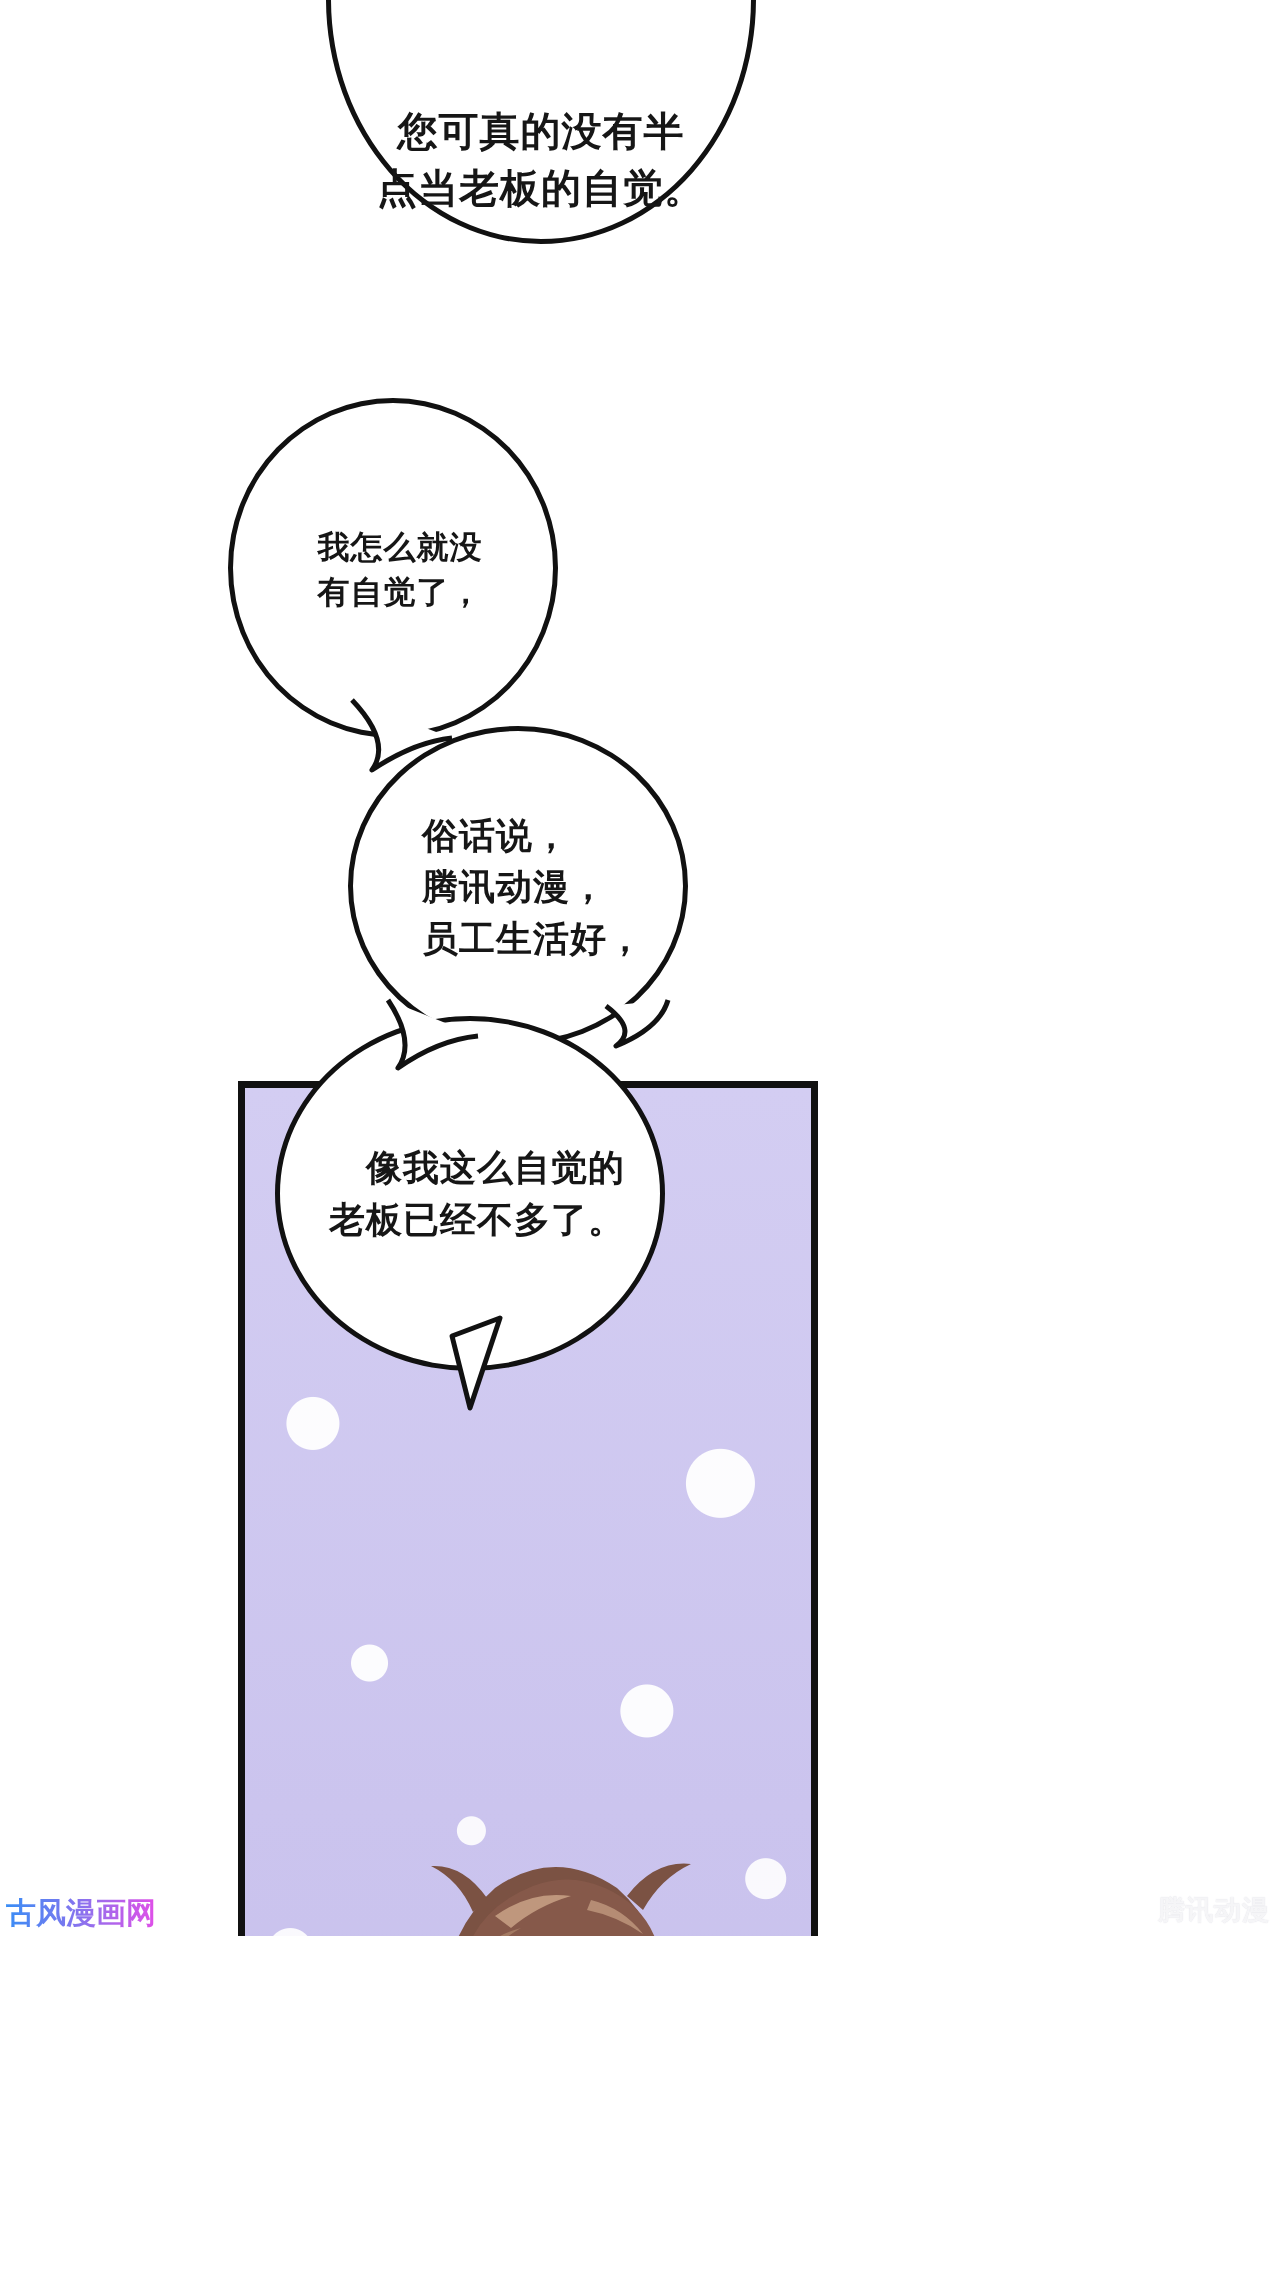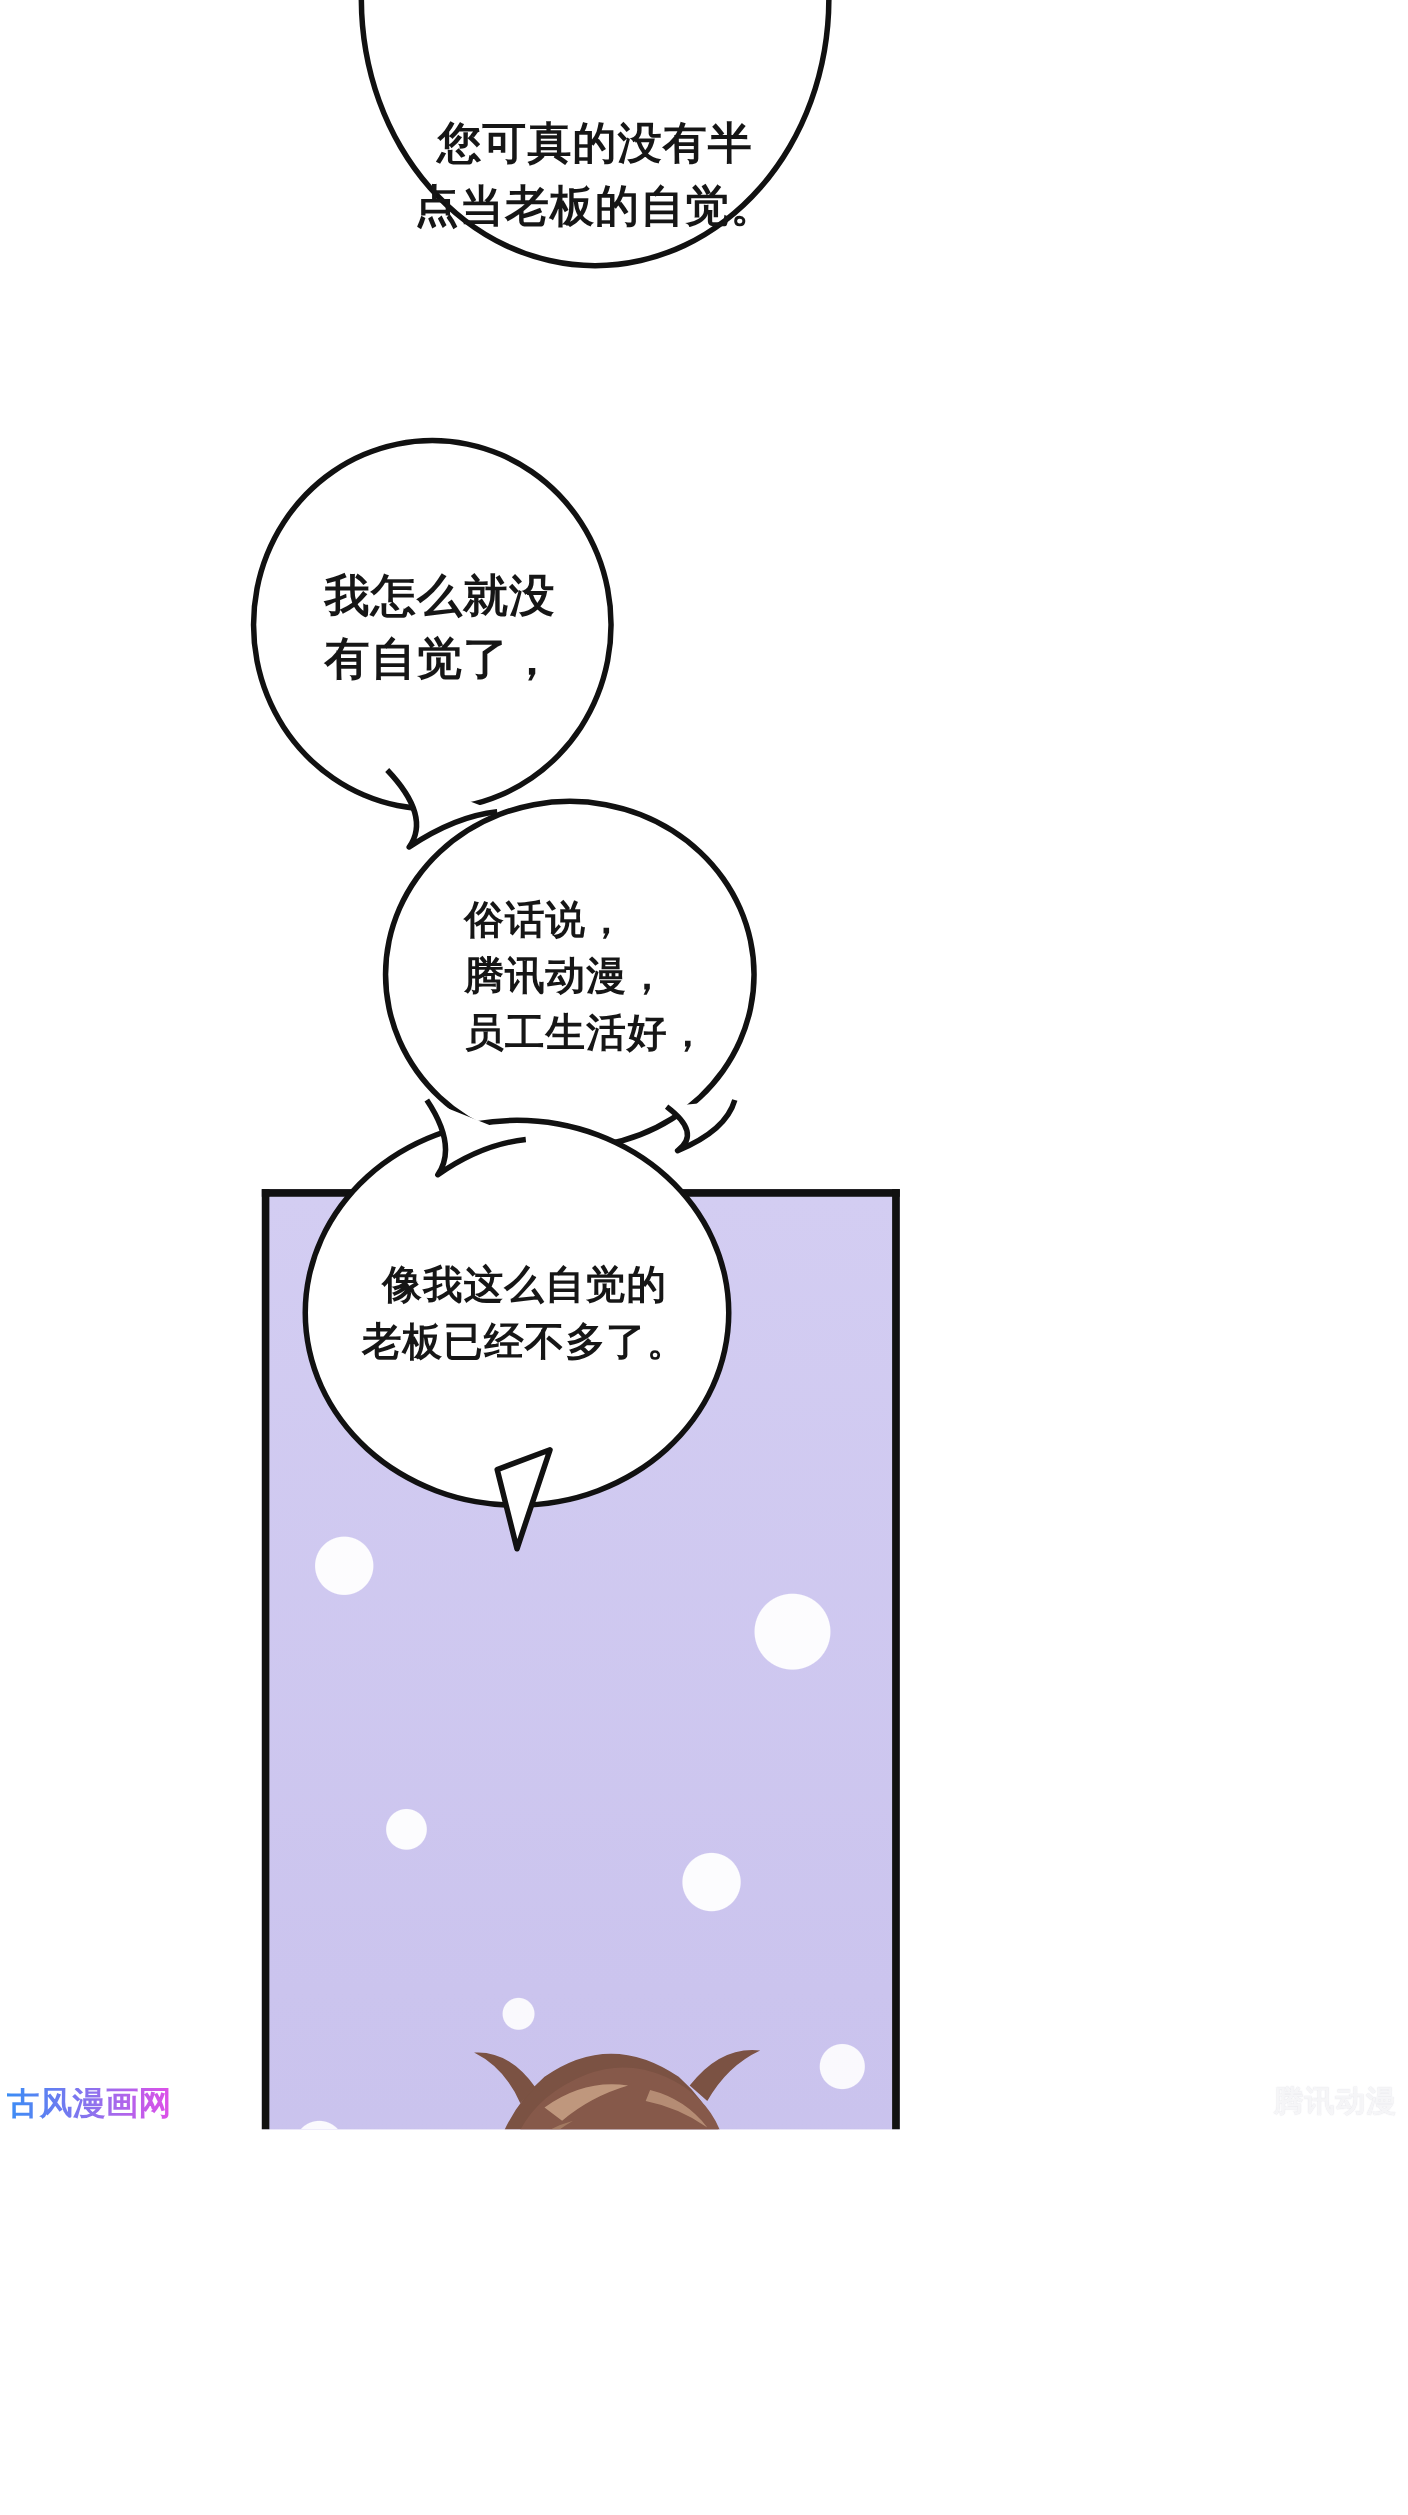--- a/index.html
+++ b/index.html
@@ -94,21 +94,21 @@
 
   
   #bubble-2 {
     left: 228px;
     top: 398px;
     width: 330px;
     height: 340px;
     z-index: 7;
   }
   #bubble-2 .bubble-text {
-    font-size: 41px;
+    font-size: 32px;
     text-align: left;
     margin-left: 14px;
     margin-top: 4px;
   }
 
   
   #bubble-3 {
     left: 348px;
     top: 726px;
     width: 340px;
@@ -125,21 +125,21 @@
   
   #bubble-4 {
     left: 275px;
     top: 1016px;
     width: 390px;
     height: 355px;
     z-index: 8;
   }
   #bubble-4 .bubble-text {
     font-size: 36px;
-    text-align: center;
+    text-align: right;
     margin-left: 14px;
   }
 
   
   .tails {
     position: absolute;
     left: 0;
     top: 0;
     width: 1280px;
     height: 2286px;

